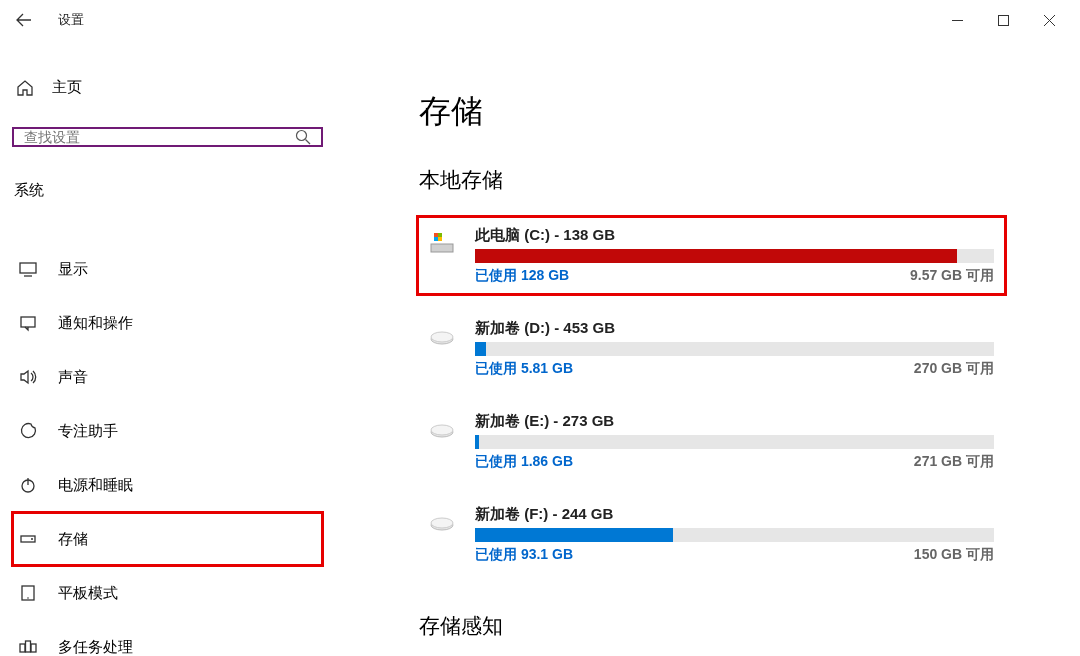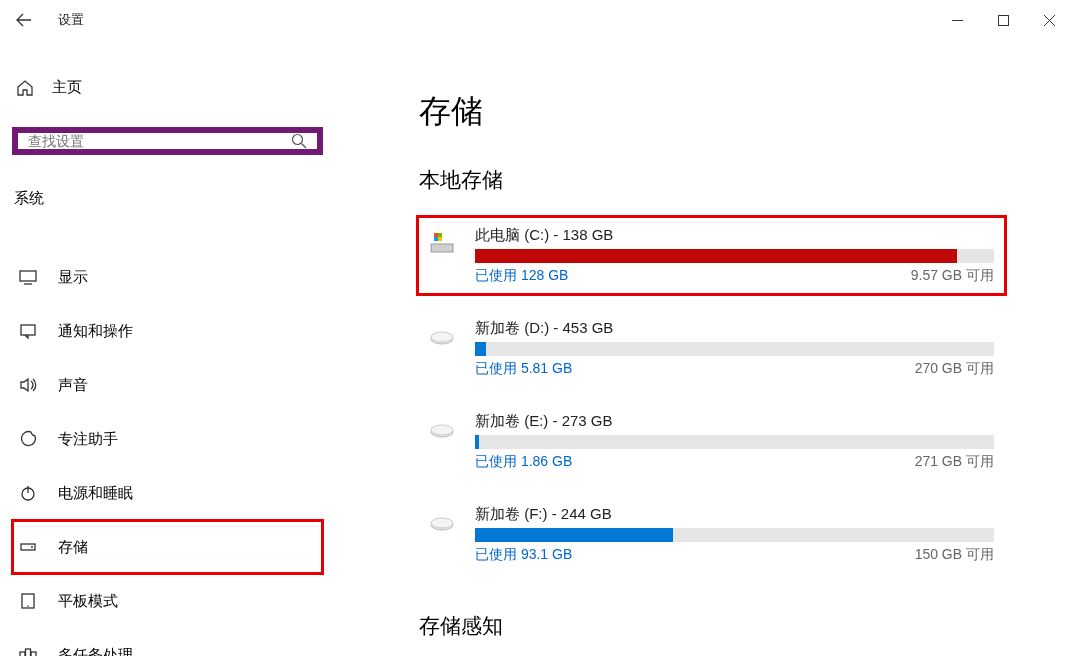--- a/index.html
+++ b/index.html
@@ -9,34 +9,34 @@
     .titlebar-left { display: flex; align-items: center; gap: 18px; }
     .back-btn { width: 32px; height: 32px; display: flex; align-items: center; justify-content: center; cursor: pointer; }
     .titlebar-title { font-size: 13px; color: #222; }
     .titlebar-controls { margin-left: auto; display: flex; }
     .win-btn { width: 46px; height: 32px; display: flex; align-items: center; justify-content: center; cursor: pointer; color: #555; }
     
     .body-row { display: flex; flex: 1; overflow: hidden; }
     
     .sidebar { width: 335px; padding: 28px 12px 0 12px; display: flex; flex-direction: column; gap: 6px; }
     .home-row { display: flex; align-items: center; gap: 18px; padding: 10px 4px; cursor: pointer; font-size: 15px; }
-    .searchbox { margin-top: 14px; height: 34px; border: 6px solid #701a75; display: flex; align-items: center; padding: 0 10px; }
+    .searchbox { margin-top: 14px; height: 34px; border: 2px solid #701a75; display: flex; align-items: center; padding: 0 10px; }
     .searchbox input { flex: 1; border: none; outline: none; font-size: 14px; background: transparent; }
     .category-label { margin-top: 28px; margin-bottom: 36px; font-weight: 400; font-size: 15px; padding-left: 2px; }
     .sidebar-list { display: flex; flex-direction: column; }
     .sidebar-item { height: 54px; display: flex; align-items: center; gap: 20px; padding: 0 6px; cursor: pointer; font-size: 15px; position: relative; }
     .sidebar-item .icon { width: 20px; display: flex; justify-content: center; color: #333; }
     .sidebar-item.highlighted { outline: 3px solid #e60000; outline-offset: -2px; }
     
     .main { flex: 1; padding: 50px 76px 0 84px; overflow-y: auto; }
     .page-title { font-size: 32px; font-weight: 500; margin-bottom: 32px; }
     .section-title { font-size: 21px; font-weight: 500; margin-bottom: 24px; }
     
     .drive-list { display: flex; flex-direction: column; gap: 18px; }
-    .drive-item { display: flex; gap: 18px; padding: 8px 10px; position: relative; }
+    .drive-item { display: flex; gap: 18px; padding: 8px 10px; position: relative; font-weight: bold; }
     .drive-item.highlighted { outline: 3px solid #e60000; outline-offset: 0; }
     .drive-icon { width: 28px; padding-top: 4px; color: #666; }
     .drive-body { flex: 1; }
     .drive-header { font-size: 15px; color: #222; margin-bottom: 4px; }
     .drive-bar { height: 14px; background: #e6e6e6; position: relative; margin-bottom: 4px; }
     .drive-bar-fill { height: 100%; position: absolute; left: 0; top: 0; }
     .drive-footer { display: flex; justify-content: space-between; font-size: 14px; }
     .drive-used { color: #0066cc; text-align: center; }
     .drive-free { color: #666; }
     

